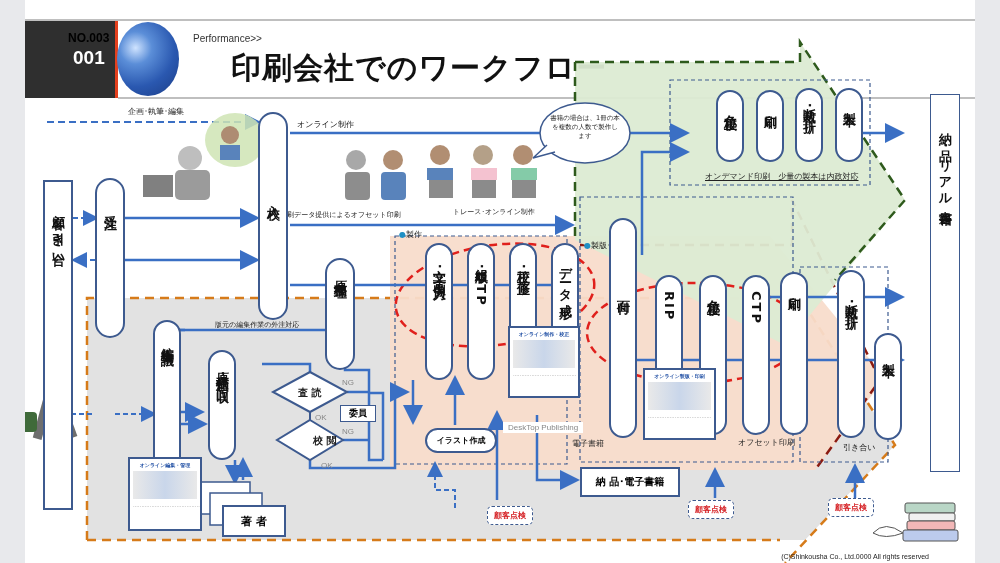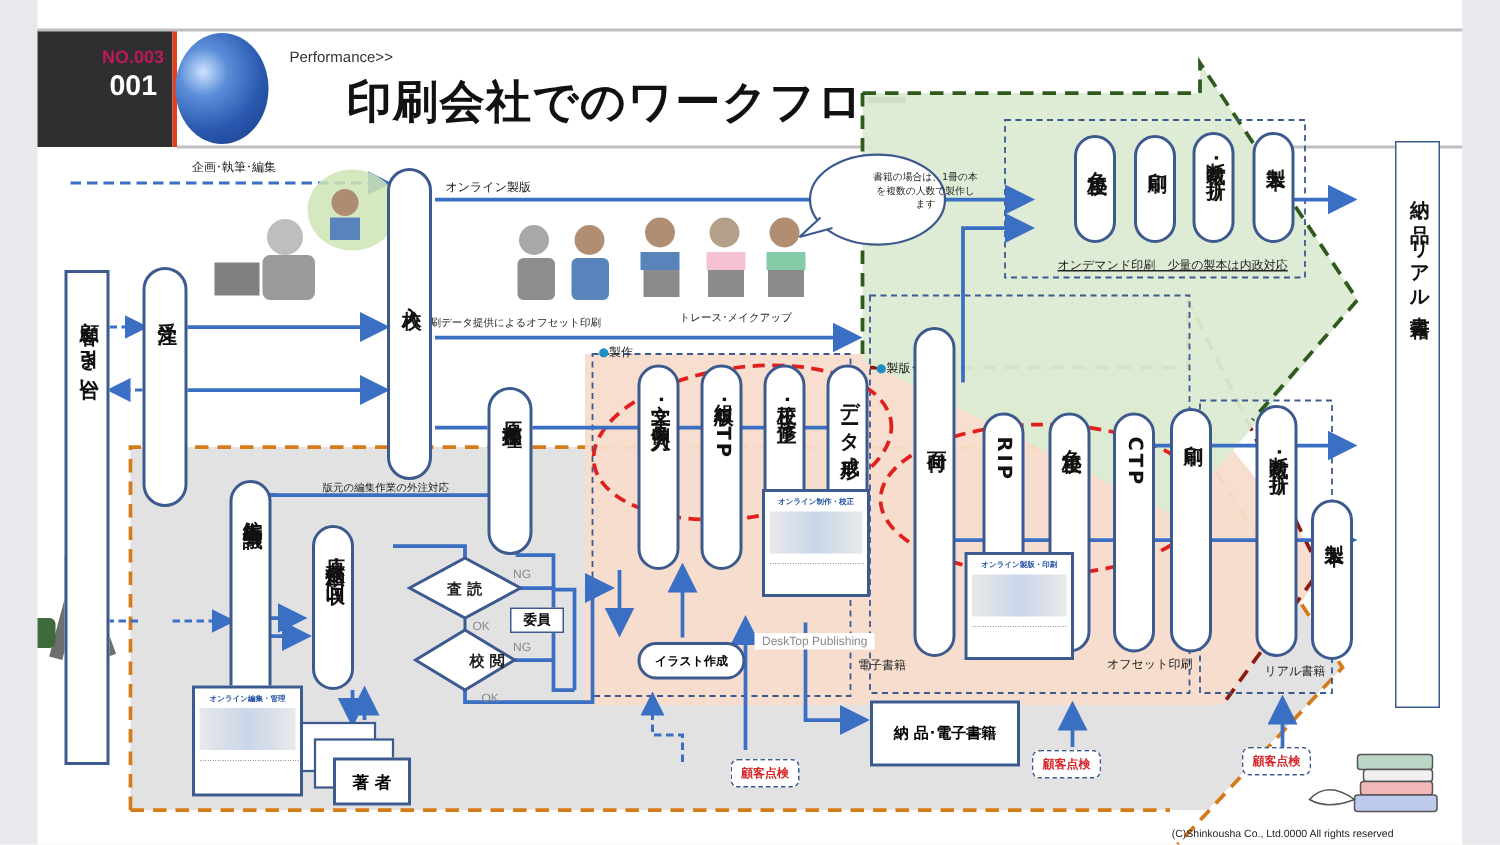--- a/index.html
+++ b/index.html
@@ -1,21 +1,21 @@
 <!DOCTYPE html>
 <html><head>
 <meta charset="utf-8">
 <style>
   html, body { margin:0; padding:0; }
   body { width:1000px; height:563px; position:relative; overflow:hidden; background:#e8e9ec; font-family:"DejaVu Sans", sans-serif; }
   .slide { position:absolute; left:25px; top:0; width:950px; height:563px; background:#fff; }
   .abs { position:absolute; }
   .header-dark { position:absolute; left:0; top:20px; width:90px; height:78px; background:#2f2f2f; }
   .header-red { position:absolute; left:90px; top:20px; width:3px; height:78px; background:#e4401e; }
-  .hdr-no { position:absolute; left:43px; top:31px; color:#be185d; font-weight:bold; font-size:12px; font-family:"Liberation Sans", sans-serif; }
+  .hdr-no { position:absolute; left:43px; top:31px; color:#000000; font-weight:bold; font-size:12px; font-family:"Liberation Sans", sans-serif; }
   .hdr-num { position:absolute; left:48px; top:47px; color:#fff; font-weight:bold; font-size:19px; font-family:"Liberation Sans", sans-serif; }
   .globe { position:absolute; left:92px; top:22px; width:62px; height:74px; border-radius:50%;
     background: radial-gradient(circle at 30% 35%, #cfe3ff 0%, #5b8ed8 25%, #2a58b0 60%, #1b3c84 100%); }
   .hline { position:absolute; height:2px; background:#bfbfbf; }
   .perf { position:absolute; left:168px; top:33px; font-size:10px; color:#333; font-family:"Liberation Sans", sans-serif; }
   .title { position:absolute; left:206px; top:48px; font-size:30px; font-weight:bold; color:#111; letter-spacing:1px; font-family:"DejaVu Sans", sans-serif; }
   .brand { position:absolute; right:12px; top:6px; font-size:11px; letter-spacing:5px; color:#222; font-family:"Liberation Mono", monospace; }
   .pill { position:absolute; background:#fff; border:2px solid #3d5a8f; border-radius:22px; box-sizing:border-box;
     display:flex; align-items:flex-start; justify-content:center; }
   .vtext { writing-mode:vertical-rl; font-weight:bold; color:#111; font-size:13px; letter-spacing:2px; }
@@ -157,44 +157,44 @@
     <g>
       <rect x="880" y="503" width="50" height="10" rx="2" fill="#b9d6c6" stroke="#555"></rect>
       <rect x="884" y="513" width="46" height="8" rx="2" fill="#f0f0f0" stroke="#555"></rect>
       <rect x="882" y="521" width="48" height="9" rx="2" fill="#f2b7b7" stroke="#555"></rect>
       <rect x="878" y="530" width="55" height="11" rx="2" fill="#bccbed" stroke="#555"></rect>
       <path d="M848,533 Q860,520 878,533 Q860,540 848,533 z" fill="#fff" stroke="#555"></path>
     </g>
   </svg>
 
   <div class="lbl" style="left:103px; top:106px;">企画･執筆･編集</div>
-  <div class="lbl" style="left:272px; top:119px;">オンライン製版</div>
+  <div class="lbl" style="left:272px; top:119px;">オンライン制作</div>
   <div class="lbl" style="left:255px; top:210px; font-size:7px;">印刷データ提供によるオフセット印刷</div>
-  <div class="lbl" style="left:428px; top:207px; font-size:7px;">トレース･メイクアップ</div>
-  <div class="lbl" style="left:525px; top:114px; width:70px; white-space:normal; text-align:center; font-size:6.5px; line-height:9px;margin-left:32px;">書籍の場合は、1冊の本を複数の人数で製作します</div>
+  <div class="lbl" style="left:428px; top:207px; font-size:7px;">トレース･オンライン制作</div>
+  <div class="lbl" style="left:525px; top:114px; width:70px; white-space:normal; text-align:center; font-size:6.5px; line-height:9px;">書籍の場合は、1冊の本を複数の人数で製作します</div>
 
   <div class="box" style="left:18px; top:180px; width:30px; height:330px; align-items:flex-start; padding-top:22px;">
     <span class="vtext">顧客　引き合い</span>
   </div>
   <div class="pill" style="left:70px; top:178px; width:30px; height:160px; padding-top:24px;">
     <span class="vtext">受注</span>
   </div>
   <div class="pill" style="left:233px; top:112px; width:30px; height:208px; padding-top:80px;">
     <span class="vtext">入校</span>
   </div>
   <div class="pill" style="left:300px; top:258px; width:30px; height:112px; padding-top:10px;">
     <span class="vtext">原稿整理</span>
   </div>
   <div class="pill" style="left:128px; top:320px; width:28px; height:160px; padding-top:14px;">
     <span class="vtext">編集会議</span>
   </div>
   <div class="pill" style="left:183px; top:350px; width:28px; height:110px; padding-top:10px;">
     <span class="vtext">原稿依頼･回収</span>
   </div>
-  <div class="box" style="left:197px; top:505px; width:52px; height:32px; font-size:11px; font-weight:bold;">著 者</div>
+  <div class="box" style="left:197px; top:505px; width:64px; height:32px; font-size:11px; font-weight:bold;">著 者</div>
   <div class="lbl" style="left:190px; top:320px; font-size:7px;">版元の編集作業の外注対応</div>
 
   <div class="diamond-txt" style="left:273px; top:386px;">査 読</div>
   <div class="diamond-txt" style="left:288px; top:434px;">校 閲</div>
   <div class="box" style="left:315px; top:405px; width:36px; height:17px; font-size:9px; font-weight:bold; border-width:1.5px;">委員</div>
   <div class="lbl" style="left:317px; top:378px; color:#888; font-family:'Liberation Sans',sans-serif;">NG</div>
   <div class="lbl" style="left:290px; top:413px; color:#888; font-family:'Liberation Sans',sans-serif;">OK</div>
   <div class="lbl" style="left:317px; top:427px; color:#888; font-family:'Liberation Sans',sans-serif;">NG</div>
   <div class="lbl" style="left:296px; top:461px; color:#888; font-family:'Liberation Sans',sans-serif;">OK</div>
 
@@ -220,21 +220,21 @@
     <span class="vtext">データ成形</span>
   </div>
   <div class="card" style="left:483px; top:326px; width:72px; height:72px;">
     <div class="ct">オンライン制作・校正</div>
     <div class="ci"></div>
     <div class="cb">‥‥‥‥‥‥‥‥‥‥‥‥‥‥‥‥‥‥‥</div>
   </div>
   <div class="pill" style="left:400px; top:428px; width:72px; height:25px; align-items:center; font-size:8px; font-weight:bold;">イラスト作成</div>
   <div class="lbl" style="left:478px; top:422px; font-size:8px; color:#888; background:#fff; padding:1px 5px; font-family:'Liberation Sans',sans-serif;">DeskTop Publishing</div>
   <div class="lbl" style="left:547px; top:438px; font-size:8px;">電子書籍</div>
-  <div class="box" style="left:555px; top:467px; width:100px; height:44px; font-size:10px; font-weight:bold;">納 品･電子書籍</div>
+  <div class="box" style="left:555px; top:467px; width:100px; height:30px; font-size:10px; font-weight:bold;">納 品･電子書籍</div>
 
   <div class="lbl" style="left:559px; top:192px; font-size:8px;margin-top:48px;">
     <span style="color:#1e8fc4;">●</span><span>製版･印刷</span>
   </div>
   <div class="pill" style="left:584px; top:218px; width:28px; height:220px; padding-top:70px;">
     <span class="vtext">面付</span>
   </div>
   <div class="pill" style="left:630px; top:275px; width:28px; height:130px; padding-top:14px;">
     <span class="vtext">RIP</span>
   </div>
@@ -253,21 +253,21 @@
     <div class="cb">‥‥‥‥‥‥‥‥‥‥‥‥‥‥‥‥‥‥‥</div>
   </div>
   <div class="lbl" style="left:713px; top:437px;">オフセット印刷</div>
 
   <div class="pill" style="left:812px; top:270px; width:28px; height:168px; padding-top:22px;">
     <span class="vtext">断裁･折り</span>
   </div>
   <div class="pill" style="left:849px; top:333px; width:28px; height:107px; padding-top:18px;">
     <span class="vtext">製本</span>
   </div>
-  <div class="lbl" style="left:818px; top:442px;">リアル書籍</div>
+  <div class="lbl" style="left:818px; top:442px;">引き合い</div>
 
   <div class="pill" style="left:691px; top:90px; width:28px; height:72px; padding-top:12px;">
     <span class="vtext">色校正</span>
   </div>
   <div class="pill" style="left:731px; top:90px; width:28px; height:72px; padding-top:12px;">
     <span class="vtext">印刷</span>
   </div>
   <div class="pill" style="left:770px; top:88px; width:28px; height:74px; padding-top:8px;">
     <span class="vtext">断裁･折り</span>
   </div>

